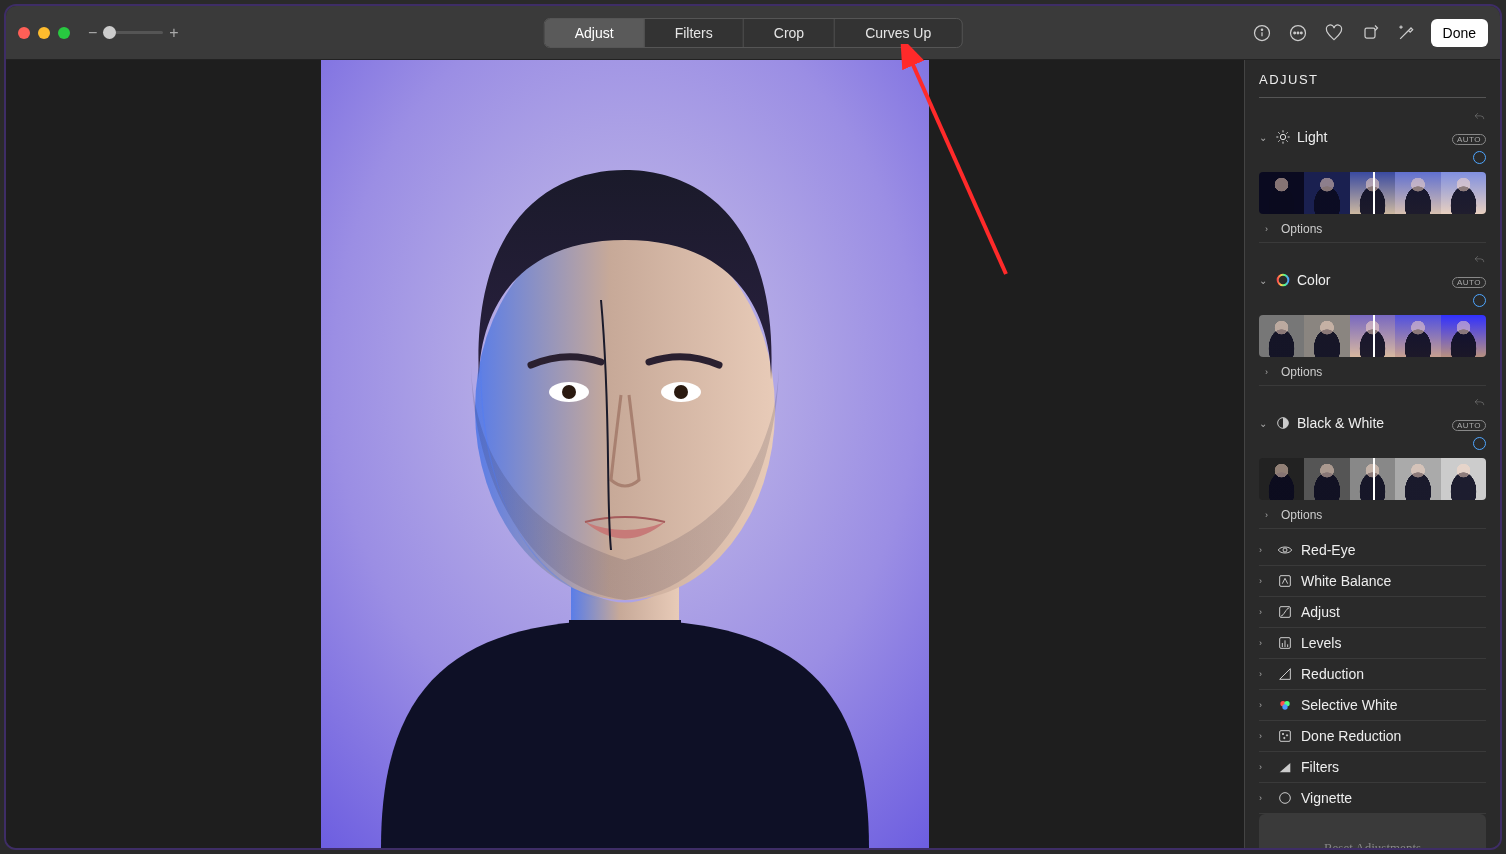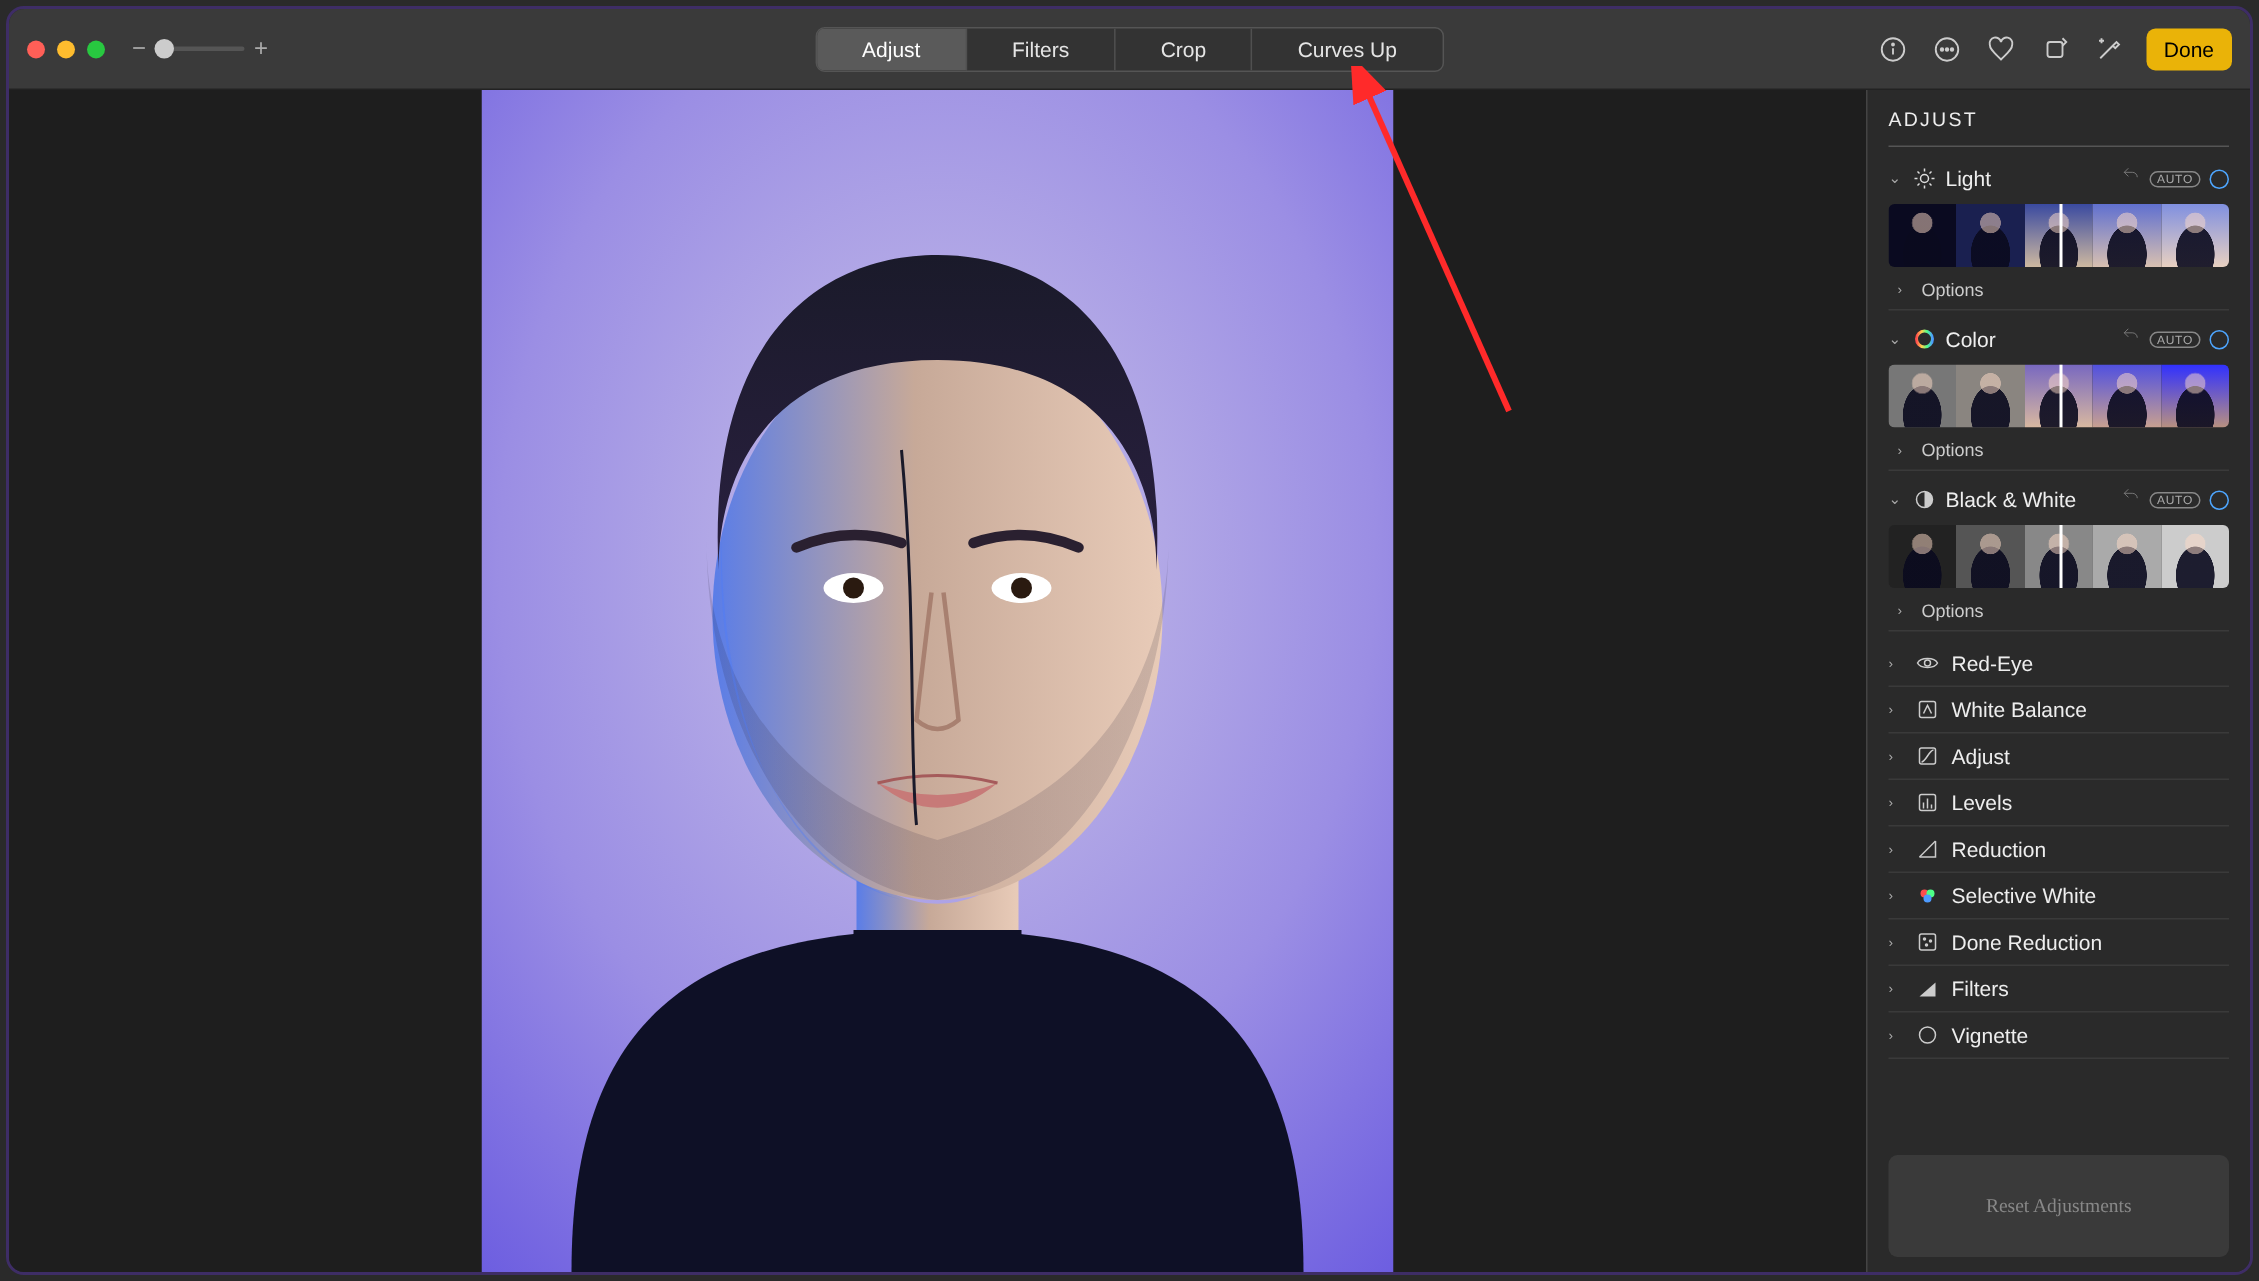--- a/index.html
+++ b/index.html
@@ -72,21 +72,21 @@
     display: flex;
     align-items: center;
     gap: 14px;
   }
   .tb-icon {
     width: 22px; height: 22px; color: #ccc; cursor: pointer;
     display: flex; align-items: center; justify-content: center;
   }
   .tb-icon svg { width: 20px; height: 20px; stroke: #ccc; fill: none; stroke-width: 1.5; }
   .done-btn {
-    background: #eab308;
+    background: #ffffff;
     color: #000;
     font-weight: 500;
     font-size: 14px;
     padding: 6px 12px;
     border-radius: 6px;
     cursor: pointer;
   }
   .content {
     flex: 1;
     display: flex;
@@ -137,22 +137,23 @@
     width: 16px; height: 16px; display: flex; align-items: center; justify-content: center;
   }
   .sec-name {
     font-size: 14px;
     color: #eee;
     text-align: right;
   }
   .sec-actions {
     margin-left: auto;
     display: flex;
-    align-items: center;
+    align-items: flex-end;
     gap: 6px;
+    flex-direction: column;
   }
   .undo-icon svg { width: 13px; height: 13px; stroke: #888; fill: none; }
   .auto-pill {
     font-size: 8px;
     color: #aaa;
     border: 1px solid #888;
     border-radius: 8px;
     padding: 0 4px;
     letter-spacing: 0.5px;
   }

